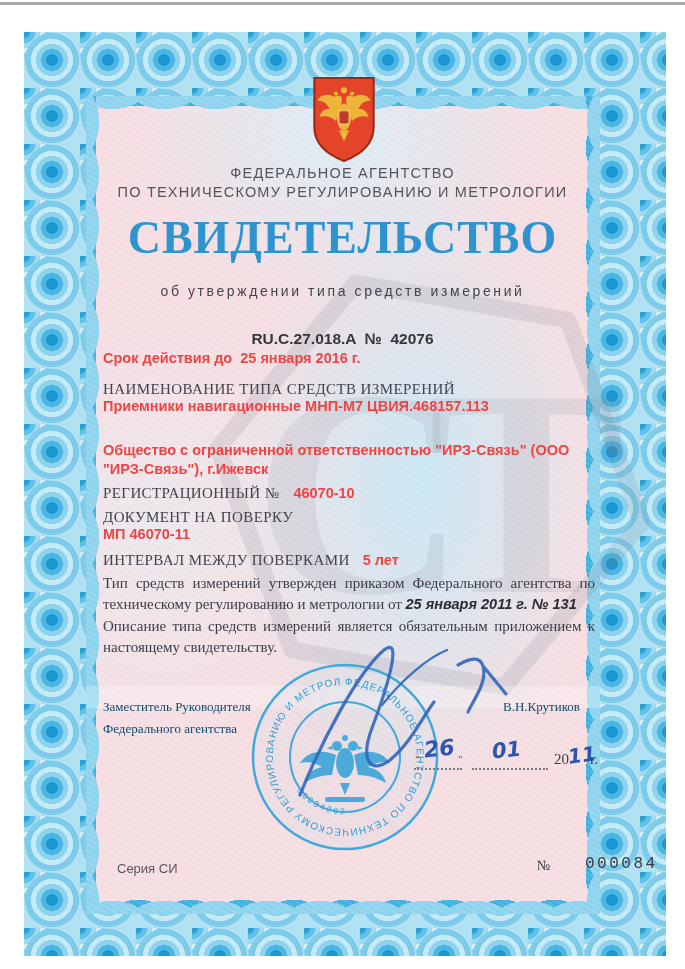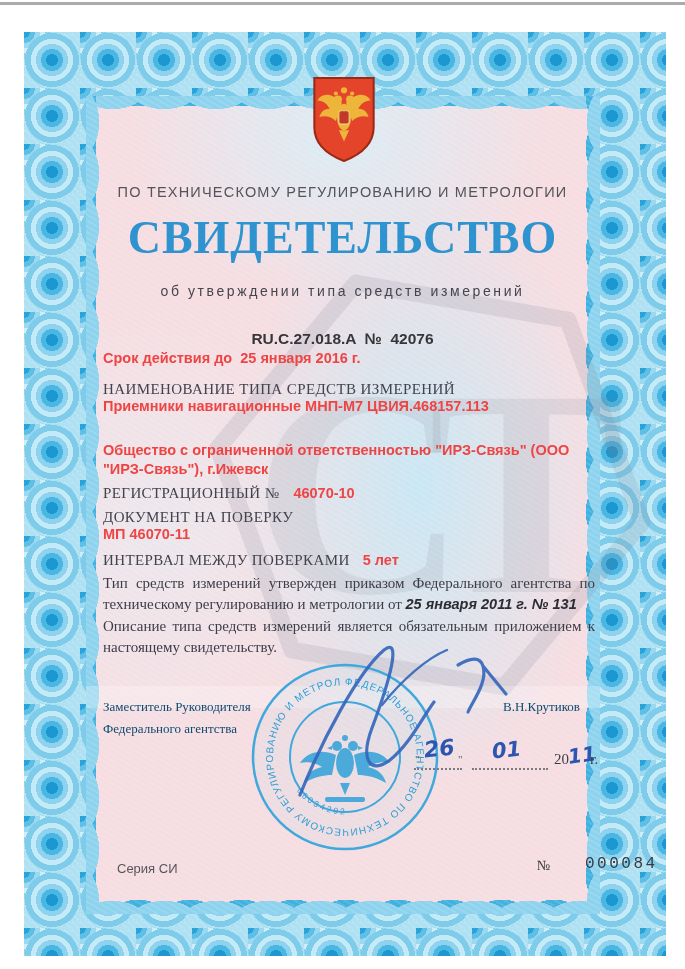--- a/index.html
+++ b/index.html
@@ -121,20 +121,21 @@
       <path d="M22,24 l-5,2 5,2 Z"></path>
         <path d="M42,24 l5,2 -5,2 Z"></path>
       <circle cx="32" cy="16" r="3"></circle>
         <circle cx="24" cy="19" r="2"></circle>
         <circle cx="40" cy="19" r="2"></circle>
       <path d="M27,55 h10 l-5,11 Z"></path>
     </g>
     <rect x="27" y="36" width="10" height="13" rx="2" fill="#c0392b" stroke="#f0d080" stroke-width="1"></rect>
   </svg>
 
+  <div class="abs ctr sans agency" style="top:165px;">ФЕДЕРАЛЬНОЕ АГЕНТСТВО</div>
   <div class="abs ctr serif cert-title" style="top:211px;">СВИДЕТЕЛЬСТВО</div>
   <div class="abs ctr sans agency" style="top:184px;">ПО ТЕХНИЧЕСКОМУ РЕГУЛИРОВАНИЮ И МЕТРОЛОГИИ</div>
   <div class="abs ctr sans cert-sub" style="top:283px;">об утверждении типа средств измерений</div>
   <div class="abs ctr sans cert-num pre" style="top:330px;">RU.C.27.018.A  №  42076</div>
 
   <div class="abs blk sans val pre" style="top:350px;">Срок действия до  25 января 2016 г.</div>
 
   <div class="abs blk serif lbl" style="top:381px;">НАИМЕНОВАНИЕ ТИПА СРЕДСТВ ИЗМЕРЕНИЙ</div>
   <div class="abs blk sans val" style="top:398px;">Приемники навигационные МНП-М7 ЦВИЯ.468157.113</div>
 

